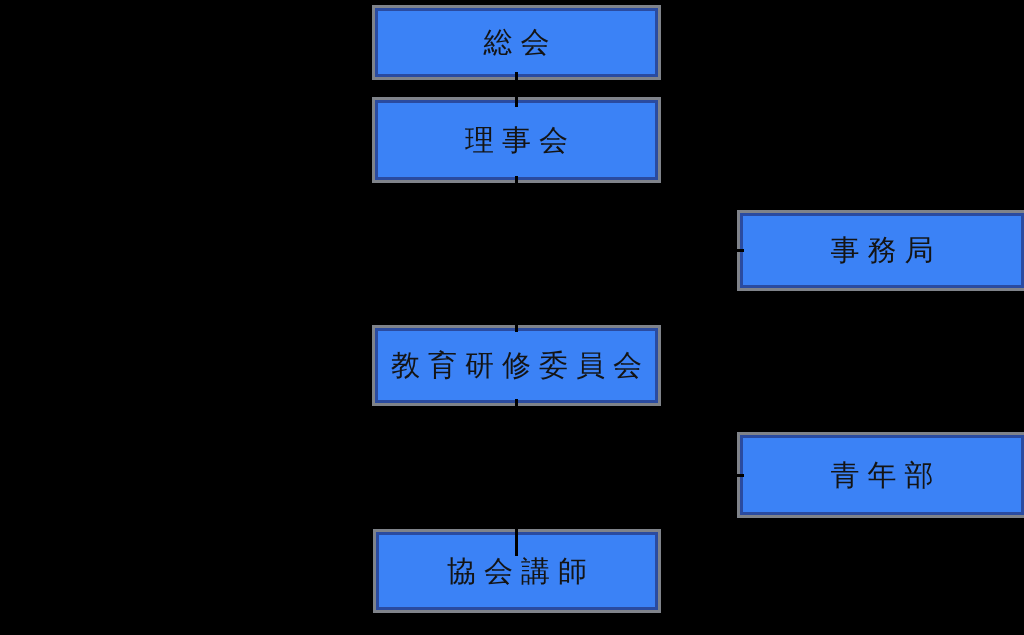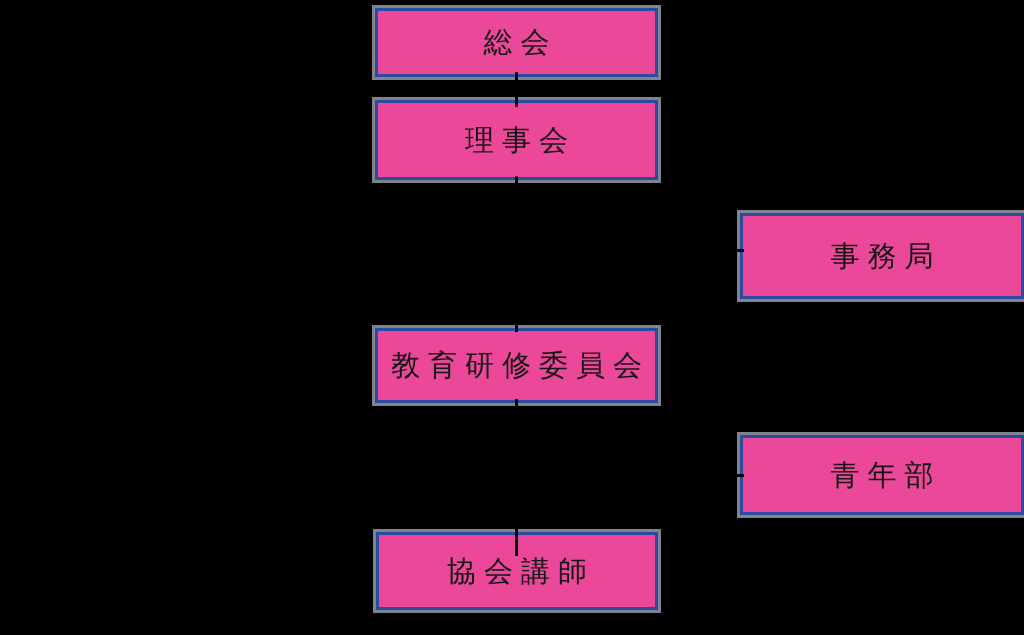--- a/index.html
+++ b/index.html
@@ -16,21 +16,21 @@
   }
   .canvas {
     position: absolute;
     left: 0; top: 0;
     width: 1024px;
     height: 635px;
   }
   .node {
     position: absolute;
     box-sizing: border-box;
-    background: #ec4899;
+    background: #3b82f6;
     border: 3px solid #2a4ba0;
     box-shadow: 0 0 0 3px #7f838a;
     display: flex;
     align-items: center;
     justify-content: center;
     z-index: 1;
   }
   .node .label {
     font-size: 29px;
     font-weight: 500;
@@ -42,21 +42,21 @@
   }
   .line {
     position: absolute;
     background: #000000;
     z-index: 2;
   }
 
   
   .n-soukai    { left: 375px; top:   8px; width: 283px; height: 69px; }
   .n-rijikai   { left: 375px; top: 100px; width: 283px; height: 80px; justify-content: center; }
-  .n-jimukyoku { left: 740px; top: 213px; width: 284px; height: 86px; }
+  .n-jimukyoku { left: 740px; top: 213px; width: 284px; height: 75px; }
   .n-soumu     { left:   0px; top: 308px; width: 285px; height: 77px; }
   .n-kyoiku    { left: 375px; top: 328px; width: 283px; height: 75px; }
   .n-seinenbu  { left: 740px; top: 435px; width: 284px; height: 80px; }
   .n-koshi     { left: 376px; top: 532px; width: 282px; height: 78px; }
 
   
   .l-v1     { left: 515px; top:  72px; width:   3px; height:  35px; }
   .l-v2     { left: 515px; top: 176px; width:   3px; height: 156px; }
   .l-h1     { left: 138px; top: 249px; width: 606px; height:   3px; }
   .l-vleft  { left: 138px; top: 249px; width:   3px; height:  63px; }

